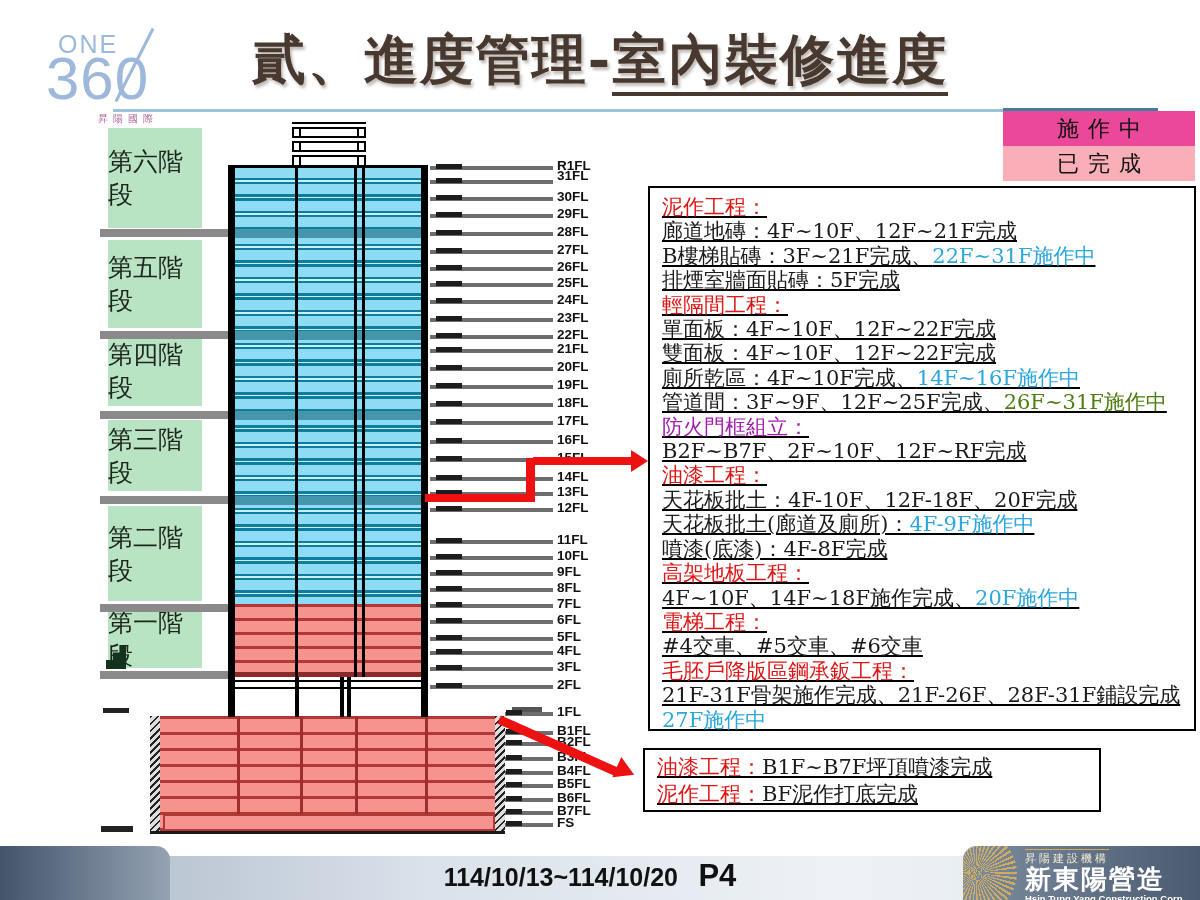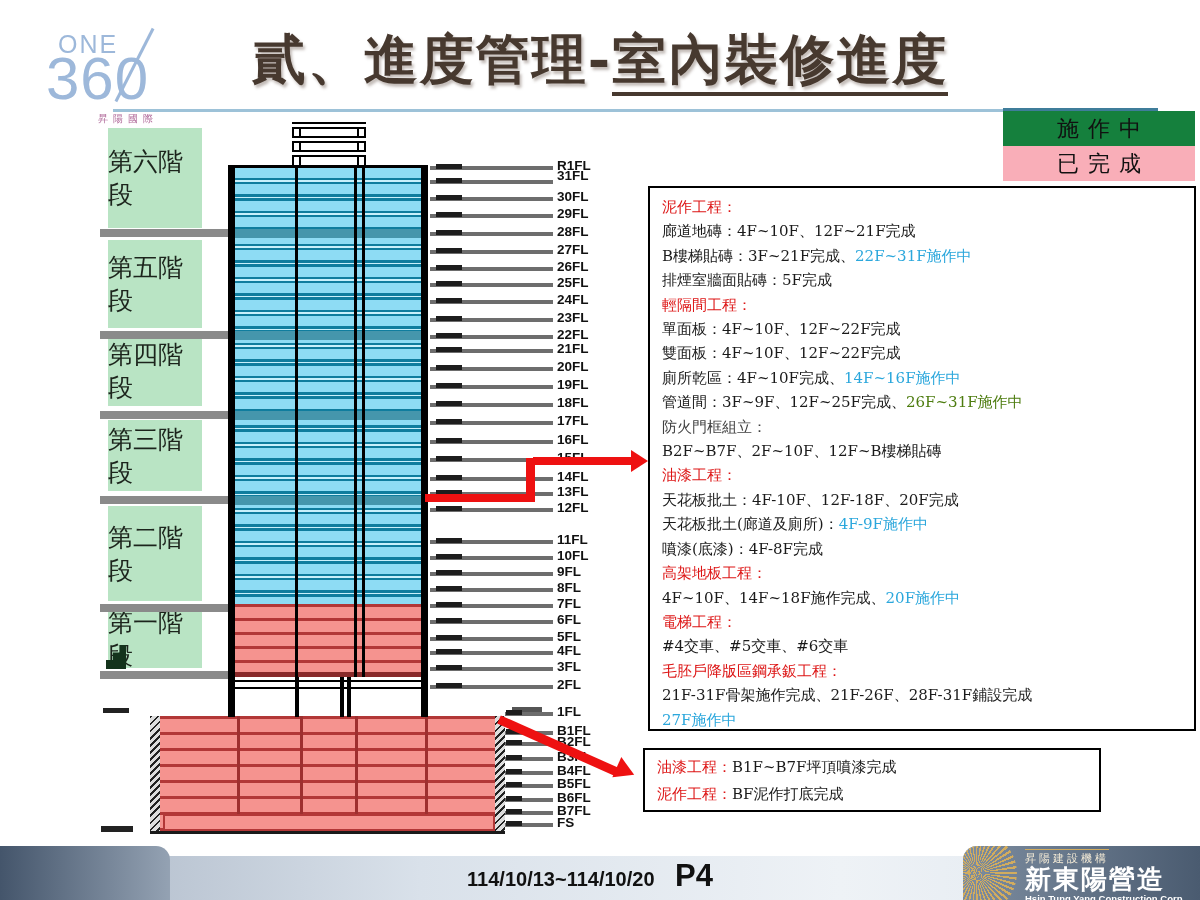--- a/index.html
+++ b/index.html
@@ -71,35 +71,35 @@
   .tick.short::before{left:1px;width:16px;}
   .flabel{position:absolute;left:557px;width:46px;font-size:13.5px;font-weight:600;color:#111;z-index:10;}
 
   
   .arr{background:#ee1111;z-index:50;}
   .tri{width:0;height:0;border-top:11px solid transparent;border-bottom:11px solid transparent;border-left:17px solid #ee1111;z-index:50;}
 
   
   .detailbox{left:648px;top:186px;width:548px;height:545px;background:#fff;
     border:2px solid #000;box-sizing:border-box;padding:7px 0 0 12px;z-index:40;}
-  .tline{font-family:"DejaVu Serif",serif;font-size:15px;line-height:24.4px;white-space:nowrap;}
+  .tline{font-family:"DejaVu Serif",serif;font-size:21px;line-height:24.4px;white-space:nowrap;text-decoration:underline;}
   .basebox{left:643px;top:748px;width:458px;height:64px;background:#fff;
     border:2.5px solid #000;box-sizing:border-box;padding:4px 0 0 12px;z-index:40;}
   .basebox .tline{line-height:27px;}
 
   
   .stairs{left:106px;top:645px;width:20px;height:24px;background:#14331c;z-index:9;
     clip-path:polygon(0 100%,0 62%,34% 62%,34% 31%,67% 31%,67% 0,100% 0,100% 100%);}
   .mark{background:#222;z-index:9;}
 
   
   .footer-band{left:0;top:856px;width:1200px;height:44px;z-index:20;
     background:linear-gradient(90deg,#a8b4c4 0%,#d9e1ea 35%,#eef2f6 70%,#e0e7ef 100%);}
   .footer-center{left:380px;top:858px;width:420px;text-align:center;z-index:22;color:#111;}
-  .footer-center .period{font-size:20px;font-weight:700;}
+  .footer-center .period{font-size:25px;font-weight:700;}
   .footer-center .page{font-size:31px;font-weight:700;margin-left:16px;}
   .flogo-l{left:0;top:846px;width:170px;height:54px;z-index:23;
     background:linear-gradient(90deg,#44556b,#94a2b3);border-top-right-radius:14px;}
   .flogo-r{left:963px;top:846px;width:237px;height:54px;z-index:23;overflow:hidden;
     background:linear-gradient(90deg,#7d8da0,#4a5b70);border-top-left-radius:14px;}
   .sunburst{left:-28px;top:-14px;width:82px;height:82px;border-radius:50%;
     background:repeating-conic-gradient(#d2ac5e 0 3.5deg,rgba(0,0,0,0) 3.5deg 8deg);}
   .rlogo-text{left:62px;top:2px;width:175px;text-align:left;color:#fff;}
   .rl-group{display:inline-block;font-size:11px;color:#f3ead6;letter-spacing:3px;border-top:1px solid #d2ac5e;padding-top:1px;}
   .rl-name{font-size:26px;font-weight:700;letter-spacing:2px;line-height:27px;font-family:"DejaVu Serif",serif;}
@@ -116,21 +116,21 @@
   <div class="abs tl-sub">昇陽國際</div>
 
   <div class="abs title">
     <span>貳、進度管理-</span><span class="u">室內裝修進度</span>
   </div>
 
   <div class="abs rule1"></div>
   <div class="abs rule2"></div>
 
   <div class="abs legend">
-      <div class="legend-item" style="background: #15803d;">施作中</div>
+      <div class="legend-item" style="background: #ec4899;">施作中</div>
       <div class="legend-item" style="background: rgb(249, 174, 184);">已完成</div>
     </div>
 
   <div>
       <div class="stage-box" style="top: 128px; height: 100px;">
         <span>第六階段</span>
       </div>
       <div class="stage-box" style="top: 240px; height: 88px;">
         <span>第五階段</span>
       </div>
@@ -295,22 +295,22 @@
   <div class="abs detailbox">
       <div class="tline"><span style="color: rgb(221, 21, 21);">泥作工程：</span></div>
       <div class="tline"><span style="color: rgb(26, 26, 26);">廊道地磚：4F~10F、12F~21F完成</span></div>
       <div class="tline"><span style="color: rgb(26, 26, 26);">B樓梯貼磚：3F~21F完成、</span><span style="color: rgb(43, 167, 220);">22F~31F施作中</span></div>
       <div class="tline"><span style="color: rgb(26, 26, 26);">排煙室牆面貼磚：5F完成</span></div>
       <div class="tline"><span style="color: rgb(221, 21, 21);">輕隔間工程：</span></div>
       <div class="tline"><span style="color: rgb(26, 26, 26);">單面板：4F~10F、12F~22F完成</span></div>
       <div class="tline"><span style="color: rgb(26, 26, 26);">雙面板：4F~10F、12F~22F完成</span></div>
       <div class="tline"><span style="color: rgb(26, 26, 26);">廁所乾區：4F~10F完成、</span><span style="color: rgb(43, 167, 220);">14F~16F施作中</span></div>
       <div class="tline"><span style="color: rgb(26, 26, 26);">管道間：3F~9F、12F~25F完成、</span><span style="color: #4d7c0f;">26F~31F施作中</span></div>
-      <div class="tline"><span style="color: #404040;">防火門框組立：</span></div>
-      <div class="tline"><span style="color: rgb(26, 26, 26);">B2F~B7F、2F~10F、12F~B樓梯貼磚</span></div>
+      <div class="tline"><span style="color: #a21caf;">防火門框組立：</span></div>
+      <div class="tline"><span style="color: rgb(26, 26, 26);">B2F~B7F、2F~10F、12F~RF完成</span></div>
       <div class="tline"><span style="color: rgb(221, 21, 21);">油漆工程：</span></div>
       <div class="tline"><span style="color: rgb(26, 26, 26);">天花板批土：4F-10F、12F-18F、20F完成</span></div>
       <div class="tline"><span style="color: rgb(26, 26, 26);">天花板批土(廊道及廁所)：</span><span style="color: rgb(43, 167, 220);">4F-9F施作中</span></div>
       <div class="tline"><span style="color: rgb(26, 26, 26);">噴漆(底漆)：4F-8F完成</span></div>
       <div class="tline"><span style="color: rgb(221, 21, 21);">高架地板工程：</span></div>
       <div class="tline"><span style="color: rgb(26, 26, 26);">4F~10F、14F~18F施作完成、</span><span style="color: rgb(43, 167, 220);">20F施作中</span></div>
       <div class="tline"><span style="color: rgb(221, 21, 21);">電梯工程：</span></div>
       <div class="tline"><span style="color: rgb(26, 26, 26);">#4交車、#5交車、#6交車</span></div>
       <div class="tline"><span style="color: rgb(221, 21, 21);">毛胚戶降版區鋼承鈑工程：</span></div>
       <div class="tline"><span style="color: rgb(26, 26, 26);">21F-31F骨架施作完成、21F-26F、28F-31F鋪設完成</span></div>

